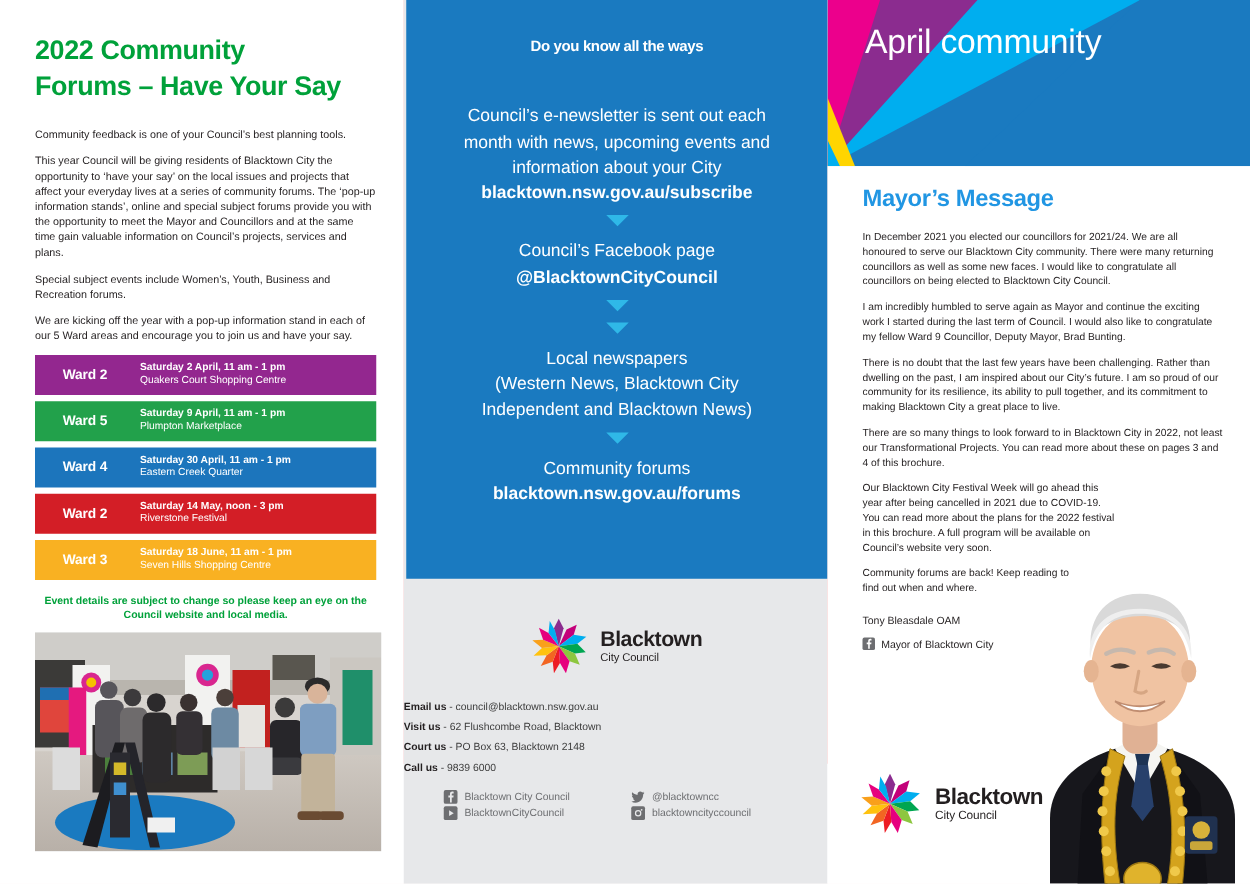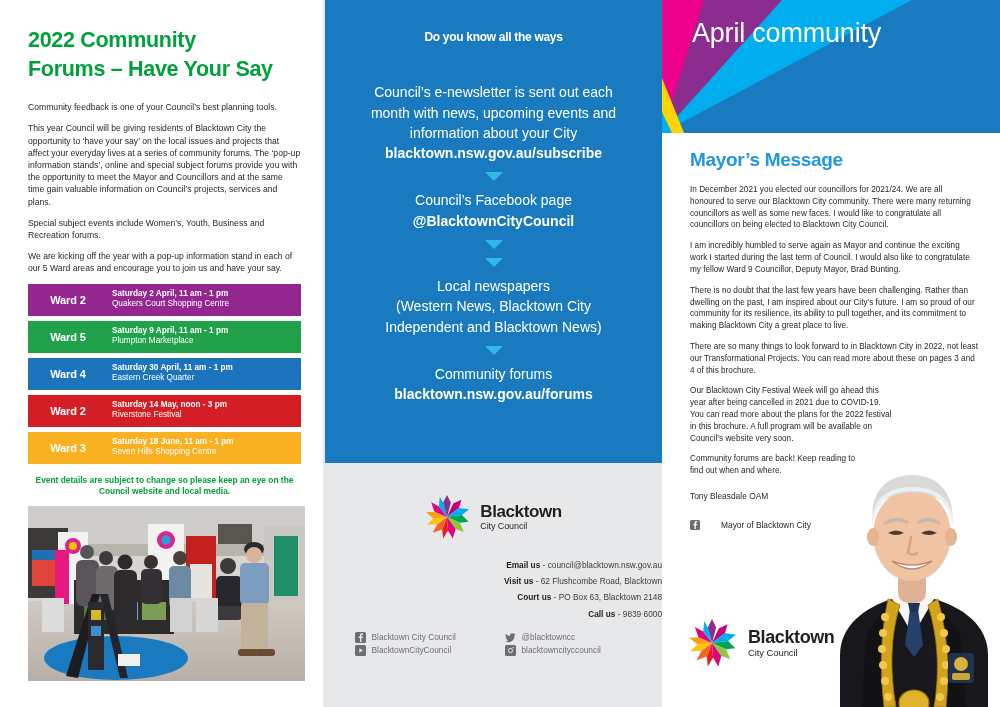--- a/index.html
+++ b/index.html
@@ -73,21 +73,21 @@
     border-top: 9px solid #2fb8e8;
   }
 
   .mid-grey { position: absolute; left: 0; top: 463px; width: 339px; height: 244px; }
   .logo-row { display: flex; align-items: center; justify-content: center; gap: 9px; padding-top: 30px; }
   .logo-star { width: 48px; height: 48px; }
   .logo-text { line-height: 1; }
   .logo-text .t1 { font-size: 17px; font-weight: bold; color: #231f20; letter-spacing: -0.4px; }
   .logo-text .t2 { font-size: 9px; color: #231f20; letter-spacing: -0.1px; margin-top: 2px; }
 
-  .contact { margin-top: 16px; text-align: right; }
+  .contact { margin-top: 16px; text-align: left; }
   .contact-line { font-size: 8.3px; color: #3c3c3c; line-height: 1.95; }
   .contact-line b { color: #231f20; }
 
   .socials {
     display: grid; grid-template-columns: 140px 140px;
     justify-content: center; gap: 2px 10px; margin-top: 10px; padding-left: 14px;
   }
   .social { display: flex; align-items: center; gap: 6px; }
   .social-ico {
     width: 11px; height: 11px; flex: 0 0 11px; background: #6d6e71;
@@ -108,21 +108,21 @@
   }
   .banner-title span { display:block; }
 
   .mayor-head {
     color: #2196E3; font-size: 19px; font-weight: bold;
     margin: 16px 16px 13px 28px; letter-spacing: -0.3px;
   }
   .mayor-body { padding: 0 22px 0 28px; position: relative; z-index: 3; }
   .mayor-body .body-p { font-size: 8.2px; line-height: 1.44; margin-bottom: 9px; }
   .sign-name { font-size: 8.4px; font-weight: normal; color: #231f20; margin-top: 14px; }
-  .sign-role { display:flex; align-items:center; gap: 21px; margin-top: 19px; }
+  .sign-role { display:flex; align-items:center; gap: 5px; margin-top: 9px; }
   .sign-role span { font-size: 8.4px; color: #231f20; }
 
   .mayor-photo {
     position: absolute; right: 0; bottom: 0; width: 178px; height: 250px;
     z-index: 1;
   }
   .footer-logo {
     position: absolute; left: 24px; bottom: 38px;
     display: flex; align-items: center; gap: 10px; z-index: 4;
   }

